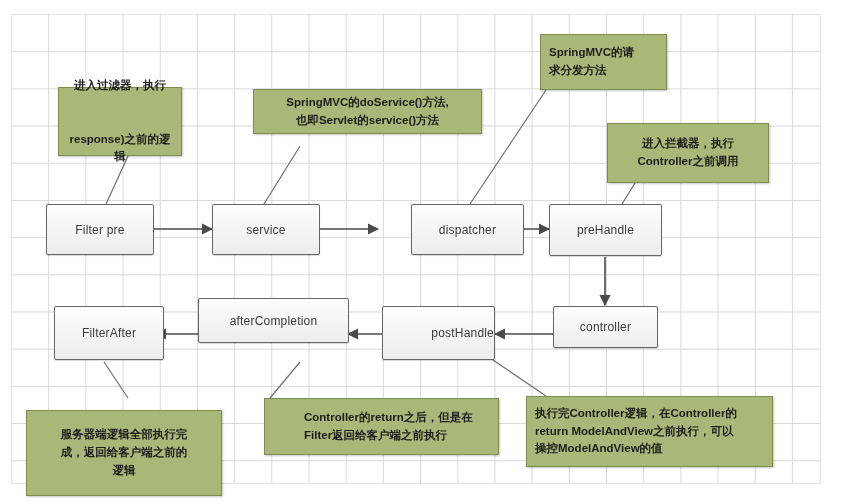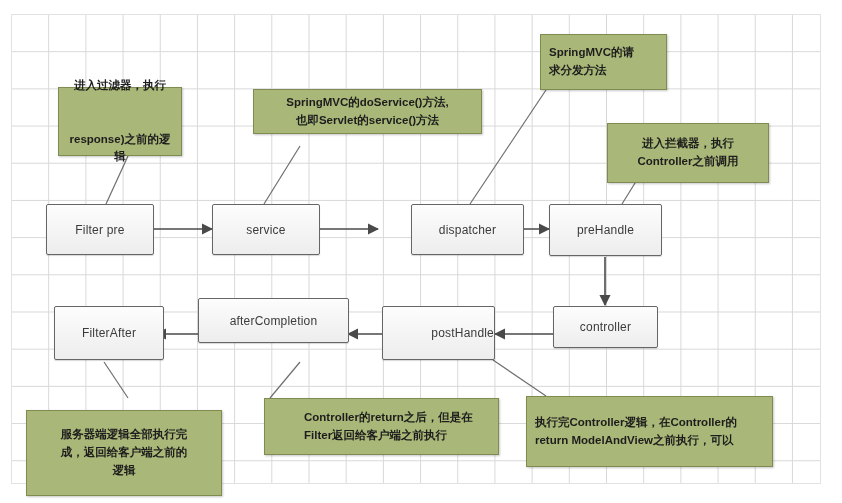--- a/index.html
+++ b/index.html
@@ -173,13 +173,14 @@
 </div>
 
 <div class="note left" style="left:264px; top:398px; width:235px; height:57px;padding-left:39px;">
   <span>Controller的return之后，但是在</span>
   <span>Filter返回给客户端之前执行</span>
 </div>
 
 <div class="note left" style="left:526px; top:396px; width:247px; height:71px;text-align:right;">
   <span>执行完Controller逻辑，在Controller的</span>
   <span>return ModelAndView之前执行，可以</span>
+  <span>操控ModelAndView的值</span>
 </div>
 
 </body></html>

